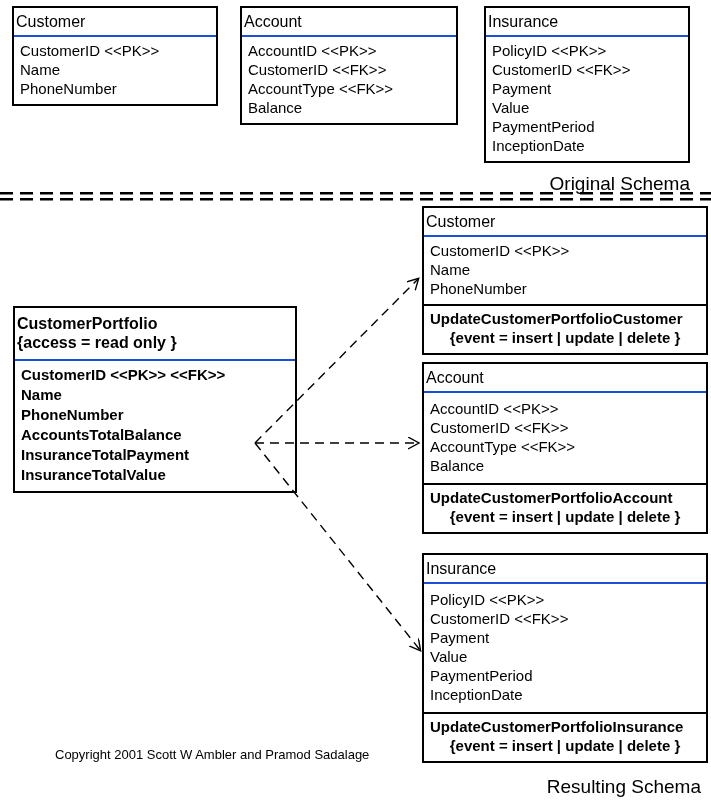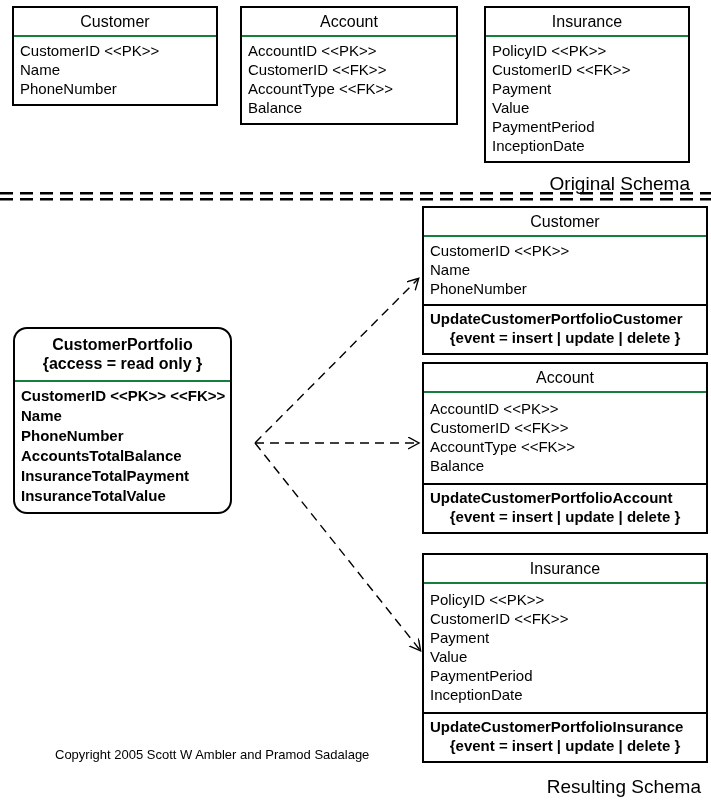--- a/index.html
+++ b/index.html
@@ -7,22 +7,22 @@
     width:711px; height:801px; position:relative;
     background:#ffffff; color:#000000;
     font-family:"Liberation Sans", sans-serif;
     overflow:hidden;
   }
   .uml-box {
     position:absolute; box-sizing:border-box;
     background:#ffffff; border:2px solid #000000;
   }
   .uml-title {
-    border-bottom:2px solid #15803d;
-    text-align:center; font-size:16px; line-height:19px;
+    border-bottom:2px solid #1d4ed8;
+    text-align:left; font-size:16px; line-height:19px;
     padding:4px 2px;
   }
   .uml-title.bold { font-weight:bold; }
   .uml-subtitle { font-weight:bold; }
   .uml-attrs { padding:4px 6px 6px 6px; }
   .attr-row { font-size:15px; line-height:19px; white-space:nowrap; }
   .uml-attrs.bold .attr-row { font-weight:bold; }
   .uml-trigger {
     border-top:2px solid #000000;
     padding:3px 6px 6px 6px;
@@ -49,21 +49,21 @@
     background-repeat:no-repeat, no-repeat;
   }
   #arrow-layer {
     position:absolute; left:0; top:0; width:711px; height:801px;
     pointer-events:none;
   }
   
   #box-orig-customer  { left:12px;  top:6px;   width:206px; }
   #box-orig-account   { left:240px; top:6px;   width:218px; }
   #box-orig-insurance { left:484px; top:6px;   width:206px; }
-  #box-portfolio      { left:13px;  top:327px; width:219px;border-radius:14px; }
+  #box-portfolio      { left:13px;  top:306px; width:284px; }
   #box-portfolio .uml-title { padding:6px 2px 7px 2px; }
   #box-portfolio .attr-row { line-height:20px; }
   #box-res-customer   { left:422px; top:206px; width:286px; }
   #box-res-account    { left:422px; top:362px; width:286px; }
   #box-res-insurance  { left:422px; top:553px; width:286px; }
   #box-res-account .uml-attrs,
   #box-res-insurance .uml-attrs { padding:6px 6px 8px 6px; }
 </style>
 </head>
 <body>
@@ -165,14 +165,14 @@
   <defs>
     <marker id="openArrow" markerUnits="userSpaceOnUse" markerWidth="16" markerHeight="14" refX="10" refY="6" orient="auto">
       <path d="M0,0 L11,6 L0,12" fill="none" stroke="#000000" stroke-width="1.4"></path>
     </marker>
   </defs>
   <line x1="255" y1="443" x2="418" y2="279" stroke="#000000" stroke-width="1.4" stroke-dasharray="9,6" marker-end="url(#openArrow)"></line>
   <line x1="255" y1="443" x2="418" y2="443" stroke="#000000" stroke-width="1.4" stroke-dasharray="9,6" marker-end="url(#openArrow)"></line>
   <line x1="255" y1="443" x2="420" y2="650" stroke="#000000" stroke-width="1.4" stroke-dasharray="9,6" marker-end="url(#openArrow)"></line>
 </svg>
 
-<div id="copyright">Copyright 2005 Scott W Ambler and Pramod Sadalage</div>
+<div id="copyright">Copyright 2001 Scott W Ambler and Pramod Sadalage</div>
 <div class="schema-label" id="label-resulting">Resulting Schema</div>
 
 </body></html>

